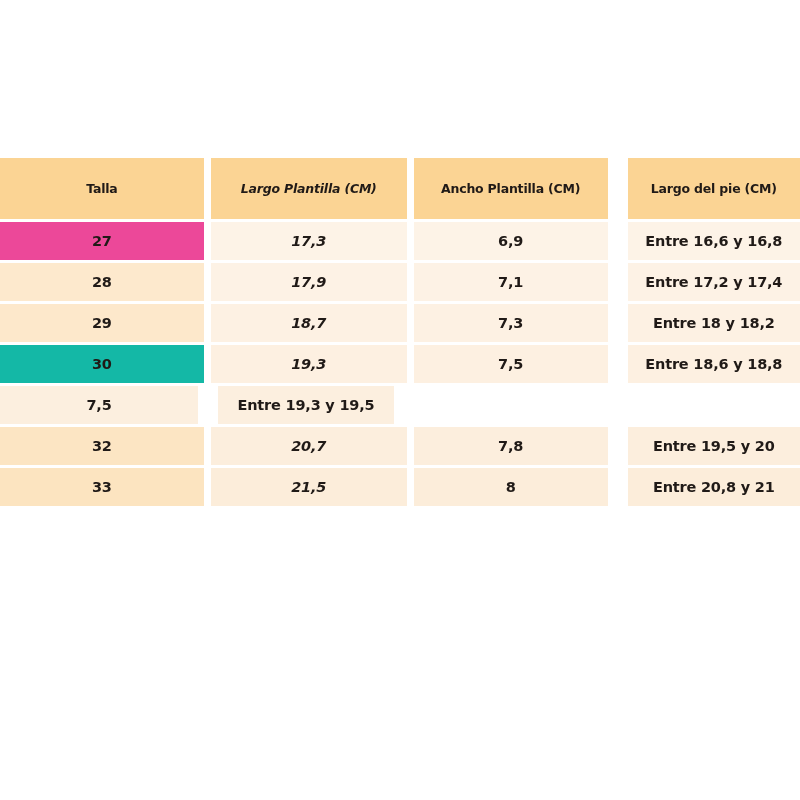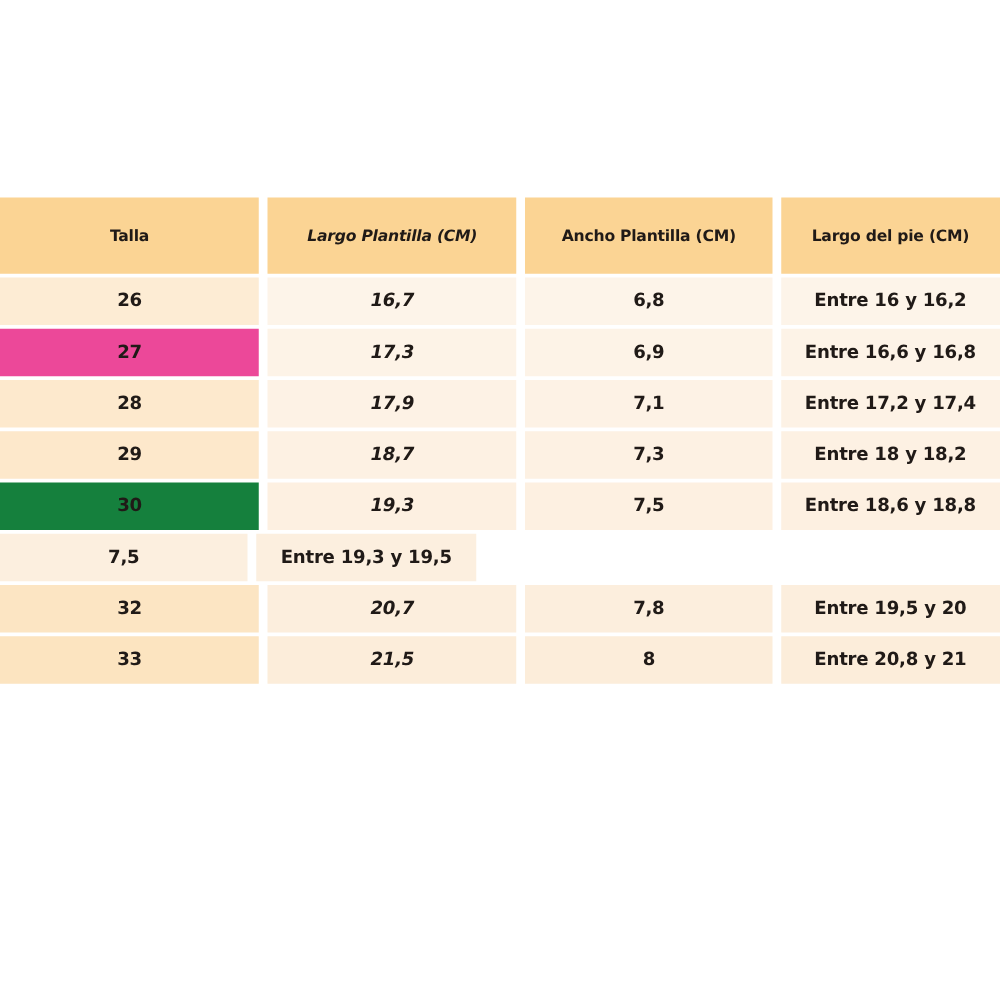--- a/index.html
+++ b/index.html
@@ -44,21 +44,21 @@
     color: #201a17;
     font-weight: 700;
     letter-spacing: -0.2px;
     overflow: hidden;
     white-space: nowrap;
   }
 
   
   .col-0 { width: 208px; margin-right: 7px; text-align: right; }
   .col-1 { width: 200px; margin-right: 7px; font-style: italic; }
-  .col-2 { width: 198px; margin-right: 7px; }
+  .col-2 { width: 198px; margin-right: 20px; }
   .col-3 { width: 176px; }
 
   
   .header-row .cell {
     height: 61px;
     background: #fbd494;
     font-size: 12.5px;
     font-weight: 700;
   }
 
@@ -79,47 +79,41 @@
   .body-row.r4 .col-1, .body-row.r4 .col-2, .body-row.r4 .col-3 { background: #fdf1e3; }
   .body-row.r5 .col-1, .body-row.r5 .col-2, .body-row.r5 .col-3 { background: #fdf0e1; }
   .body-row.r6 .col-1, .body-row.r6 .col-2, .body-row.r6 .col-3 { background: #fcefdf; }
   .body-row.r7 .col-1, .body-row.r7 .col-2, .body-row.r7 .col-3 { background: #fceedd; }
   .body-row.r8 .col-1, .body-row.r8 .col-2, .body-row.r8 .col-3 { background: #fcedda; }
 
   .body-row.r1 .col-0 { background: #fdecd4; }
   .body-row.r2 .col-0 { background: #ec4899; }
   .body-row.r3 .col-0 { background: #fde9cd; }
   .body-row.r4 .col-0 { background: #fde8cb; }
-  .body-row.r5 .col-0 { background: #15803d; }
+  .body-row.r5 .col-0 { background: #14b8a6; }
   .body-row.r6 .col-0 { background: #fde6c6; }
   .body-row.r7 .col-0 { background: #fce5c3; }
   .body-row.r8 .col-0 { background: #fce4c0; }
 
   .range-cell { font-size: 13px; }
 </style>
 </head>
 <body>
 
 <div id="page">
 
   <div id="size-table">
 
     <div class="table-row header-row">
       <div class="cell col-0">Talla</div>
       <div class="cell col-1">Largo Plantilla (CM)</div>
       <div class="cell col-2">Ancho Plantilla (CM)</div>
       <div class="cell col-3">Largo del pie (CM)</div>
     </div>
 
-    <div class="table-row body-row r1">
-      <div class="cell col-0">26</div>
-      <div class="cell col-1">16,7</div>
-      <div class="cell col-2">6,8</div>
-      <div class="cell col-3 range-cell">Entre 16 y 16,2</div>
-    </div>
 
     <div class="table-row body-row r2">
       <div class="cell col-0">27</div>
       <div class="cell col-1">17,3</div>
       <div class="cell col-2">6,9</div>
       <div class="cell col-3 range-cell">Entre 16,6 y 16,8</div>
     </div>
 
     <div class="table-row body-row r3">
       <div class="cell col-0">28</div>

